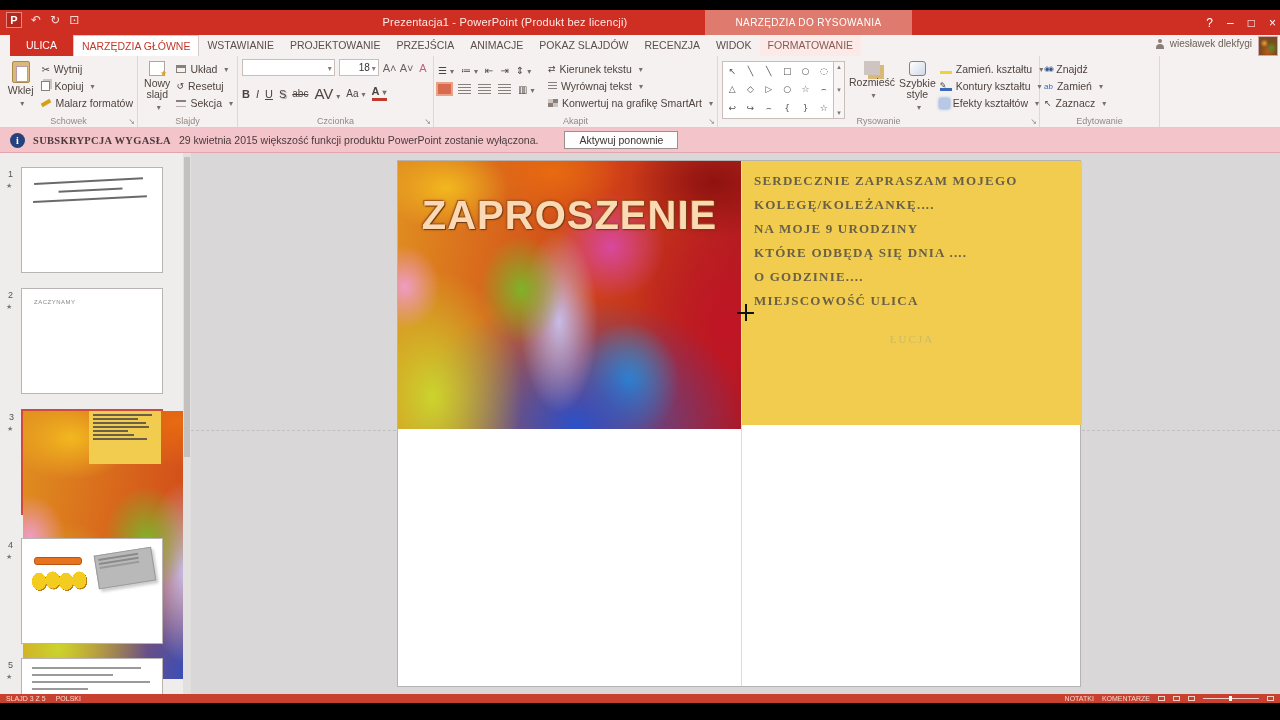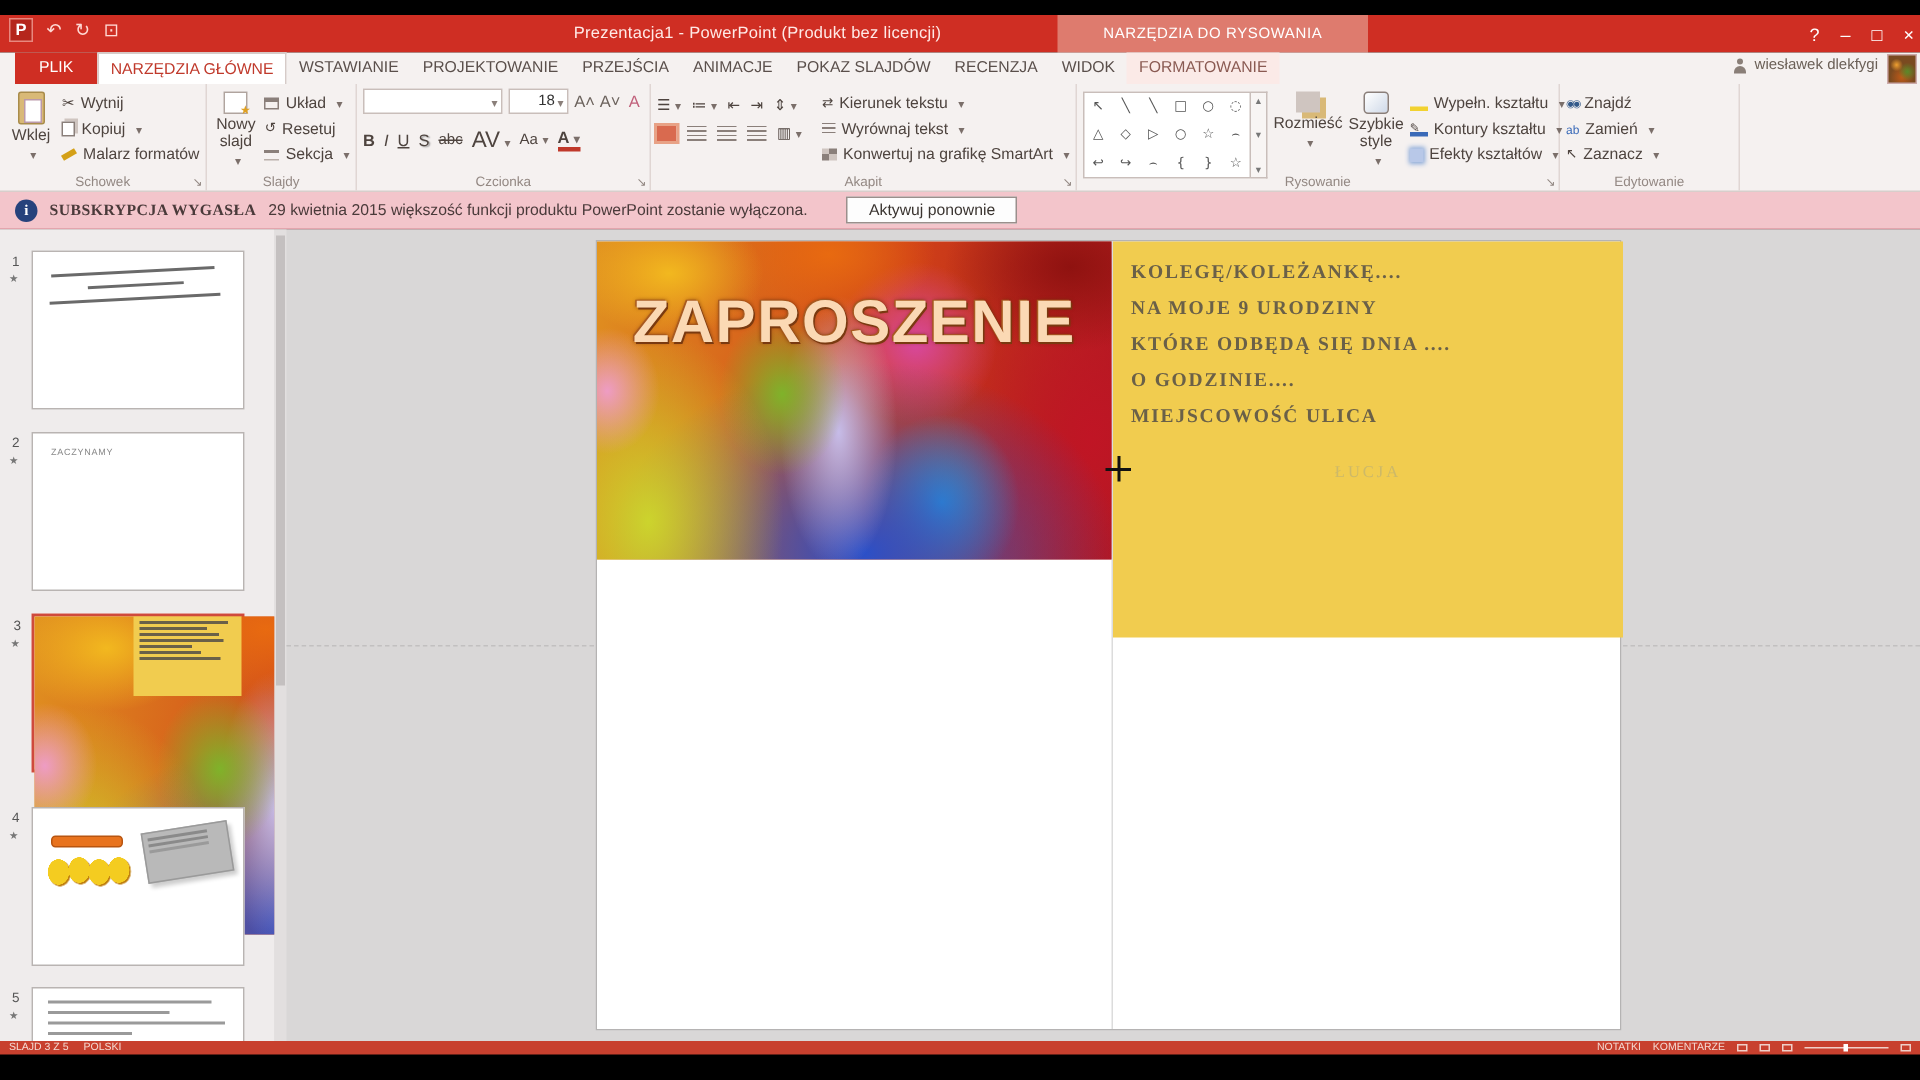--- a/index.html
+++ b/index.html
@@ -117,21 +117,21 @@
                box-shadow:2px 3px 3px rgba(0,0,0,.2); }
   .gray-card::after{ content:""; position:absolute; left:3px; top:3px; width:40px; height:2px; background:#8a8a8a;
                box-shadow:0 4px 0 #8a8a8a, 0 8px 0 #9a9a9a; }
   .t5line { position:absolute; height:2px; background:#9a9a9a; }
 
   
   .guide { position:absolute; border-top:1px dashed #c2c0c0; height:0; }
   .slide { position:absolute; left:397px; top:7px; width:684px; height:527px; background:#fff;
            border:1px solid #b5b3b3; }
   .slide-vline { position:absolute; left:343px; top:0; width:1px; height:100%; background:#dcdcdc; }
-  .slide-image { position:absolute; left:0; top:0; width:343px; height:212px;
+  .slide-image { position:absolute; left:0; top:0; width:343px; height:268px;
     background:
       radial-gradient(90px 60px at 14% 10%, #f2b81f, rgba(242,184,31,0) 70%),
       radial-gradient(110px 70px at 45% 4%, #e86a10, rgba(232,106,16,0) 65%),
       radial-gradient(120px 80px at 92% 8%, #8f1210, rgba(143,18,16,0) 70%),
       radial-gradient(50px 60px at 2% 47%, #ee9cc4, rgba(238,156,196,0) 70%),
       radial-gradient(120px 170px at 10% 88%, #ccd42d, rgba(204,212,45,0) 75%),
       radial-gradient(70px 90px at 36% 48%, #7fb32a, rgba(127,179,42,0) 60%),
       radial-gradient(60px 140px at 47% 60%, #c6bce8, rgba(198,188,232,0) 65%),
       radial-gradient(200px 150px at 52% 98%, #2b50c8, rgba(43,80,200,0) 85%),
       radial-gradient(80px 90px at 67% 82%, #2fb6d9, rgba(47,182,217,0) 65%),
@@ -173,21 +173,21 @@
   <div class="ctx-band">NARZĘDZIA DO RYSOWANIA</div>
   <div class="win-controls">
     <span>?</span>
     <span>–</span>
     <span>□</span>
     <span>×</span>
   </div>
 </div>
 
 <div class="tabrow">
-  <div class="tab file">PLIK</div>
+  <div class="tab file">ULICA</div>
   <div class="tab active">NARZĘDZIA GŁÓWNE</div>
   <div class="tab">WSTAWIANIE</div>
   <div class="tab">PROJEKTOWANIE</div>
   <div class="tab">PRZEJŚCIA</div>
   <div class="tab">ANIMACJE</div>
   <div class="tab">POKAZ SLAJDÓW</div>
   <div class="tab">RECENZJA</div>
   <div class="tab">WIDOK</div>
   <div class="tab ctx">FORMATOWANIE</div>
 </div>
@@ -335,21 +335,21 @@
     </div>
     <div class="bigbtn dd" style="width:44px">
       <span style="width:17px;height:15px;border:1px solid #8a7f7a;border-radius:3px;background:linear-gradient(135deg,#fff,#cfd9e8)"></span>
       <span>Szybkie style</span>
     </div>
     <div class="smallcol">
       <div class="sbtn dd">
         <span class="fill-icon">
             <i style="background:#f2d230"></i>
           </span>
-        <span>Wypełn. kształtu</span>
+        <span>Zamień. kształtu</span>
       </div>
       <div class="sbtn dd">
         <span class="glyph fill-icon" style="font-size:8px">✎<i style="background:#3a6ab8"></i></span>
         <span>Kontury kształtu</span>
       </div>
       <div class="sbtn dd">
         <span style="width:9px;height:9px;background:#b8c8e8;box-shadow:0 0 3px 1px #88a8d8"></span>
         <span>Efekty kształtów</span>
       </div>
     </div>
@@ -446,20 +446,21 @@
 
   <div class="guide" style="left:191px; top:277px; width:205px"></div>
   <div class="guide" style="left:1082px; top:277px; width:198px"></div>
 
   <div class="slide">
     <div class="slide-vline"></div>
     <div class="slide-image">
       <div class="zap-title">ZAPROSZENIE</div>
     </div>
     <div class="yellow-box">
+      <div class="inv-line">SERDECZNIE ZAPRASZAM MOJEGO</div>
       <div class="inv-line">KOLEGĘ/KOLEŻANKĘ....</div>
       <div class="inv-line">NA MOJE 9 URODZINY</div>
       <div class="inv-line">KTÓRE ODBĘDĄ SIĘ DNIA ....</div>
       <div class="inv-line">O GODZINIE....</div>
       <div class="inv-line">MIEJSCOWOŚĆ ULICA</div>
       <div class="signature">ŁUCJA</div>
     </div>
   </div>
 
   <div class="crosshair"></div>

